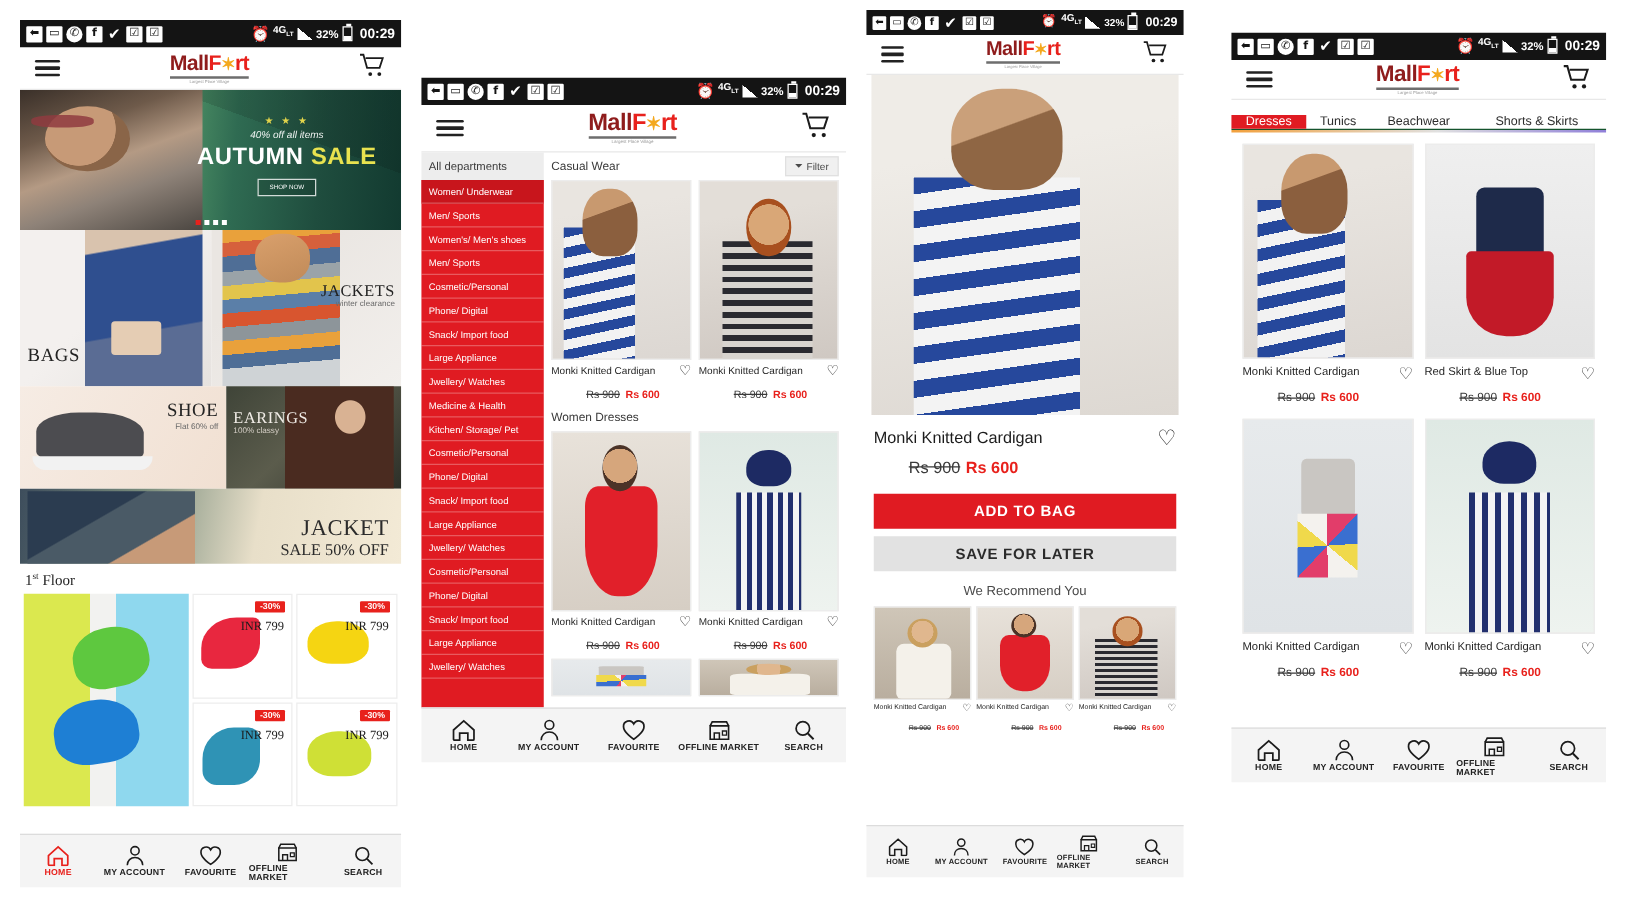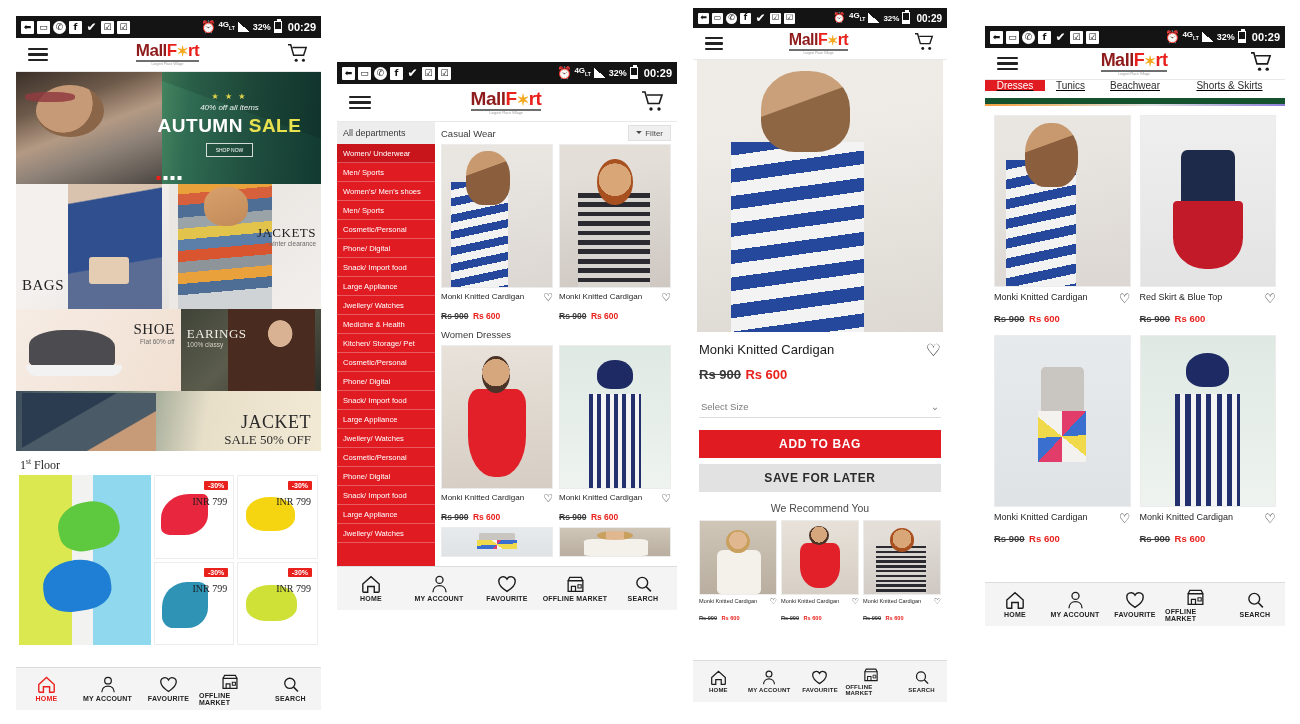--- a/index.html
+++ b/index.html
@@ -212,21 +212,21 @@
   .filterbtn {
     background:#f0f0f0; border:1px solid #e0e0e0; color:#4a4a4a; cursor:pointer;
     display:flex; align-items:center; gap:3px;
   }
   .pgrid { display:flex; }
   .pcard { position:relative; }
   .pimg { position:relative; overflow:hidden; background:#eceae7; border:1px solid #ececec; }
   .prow { display:flex; align-items:flex-start; justify-content:space-between; }
   .pname { color:#262626; }
   .pprices { white-space:nowrap; }
-  .old { color:#3a3a3a; text-decoration:line-through; font-weight:bold; }
+  .old { color:#3a3a3a; text-decoration:line-through; font-weight:normal;margin-left:28px; }
   .new { color:#e8211c; font-weight:bold; }
   .heart { color:#1d1d1d; cursor:pointer; line-height:1; }
 
   
   .m-stripe-blue { position:absolute; inset:0;
     background: linear-gradient(170deg,#e9e5e0 0 18%,#dcd7d2 100%); }
   .m-stripe-blue:before {
     content:''; position:absolute; left:8%; top:26%; width:52%; height:74%;
     background: repeating-linear-gradient(168deg,#26489c 0 7%, #f2f2f2 7% 14%);
   }
@@ -314,21 +314,21 @@
     background:#e01b22; color:#fff; text-align:center; font-weight:bold;
     letter-spacing:.6px; cursor:pointer;
   }
   .btn-save {
     background:#e2e2e2; color:#2b2b2b; text-align:center; font-weight:bold;
     letter-spacing:.6px; cursor:pointer;
   }
   .recommend-title { text-align:center; color:#4a4a4a; }
 
   
-  .tabs { display:flex; align-items:flex-start; border-bottom:6px solid #14532d;text-decoration:underline; }
+  .tabs { display:flex; align-items:flex-end; border-bottom:1px solid #14532d; }
   .tab { display:flex; align-items:center; justify-content:center; cursor:pointer; color:#2d2d2d; }
   .tab.active { background:#e01b22; color:#fff; }
   .tabrule { height:2px; background: linear-gradient(to right,#f2a03c,#e0e0e0 55%,#8f7fd8); }
 </style>
 </head>
 <body>
 
 <div class="screen" id="s1" style="left:16px; top:16px; width:305px; height:694px;">
 
   <div class="statusbar">
@@ -738,24 +738,20 @@
 
   <div style="padding:10px 6px 0 6px;">
     <div class="prow">
       <span class="detail-title" style="font-size:13px;">Monki Knitted Cardigan</span>
       <span class="heart" style="font-size:17px;">♡</span>
     </div>
     <div style="margin-top:6px;">
       <span class="old" style="font-size:13px;">Rs 900</span>
       <span class="new" style="font-size:13px;">Rs 600</span>
     </div>
-    <div class="selsize" style="margin-top:13px; padding:5px 2px; font-size:9.5px;">
-      <span>Select Size</span>
-      <span>⌄</span>
-    </div>
     <div class="btn-bag" style="margin-top:12px; padding:7px 0; font-size:12px;">ADD TO BAG</div>
     <div class="btn-save" style="margin-top:6px; padding:7px 0; font-size:12px;">SAVE FOR LATER</div>
     <div class="recommend-title" style="margin-top:10px; font-size:10.5px;">We Recommend You</div>
   </div>
 
   <div class="pgrid" style="gap:4px; padding:6px 6px 0 6px;">
     <div class="pcard" style="flex:1;">
       <div class="pimg" style="height:75px;">
           <div class="m-white"></div>
         </div>

